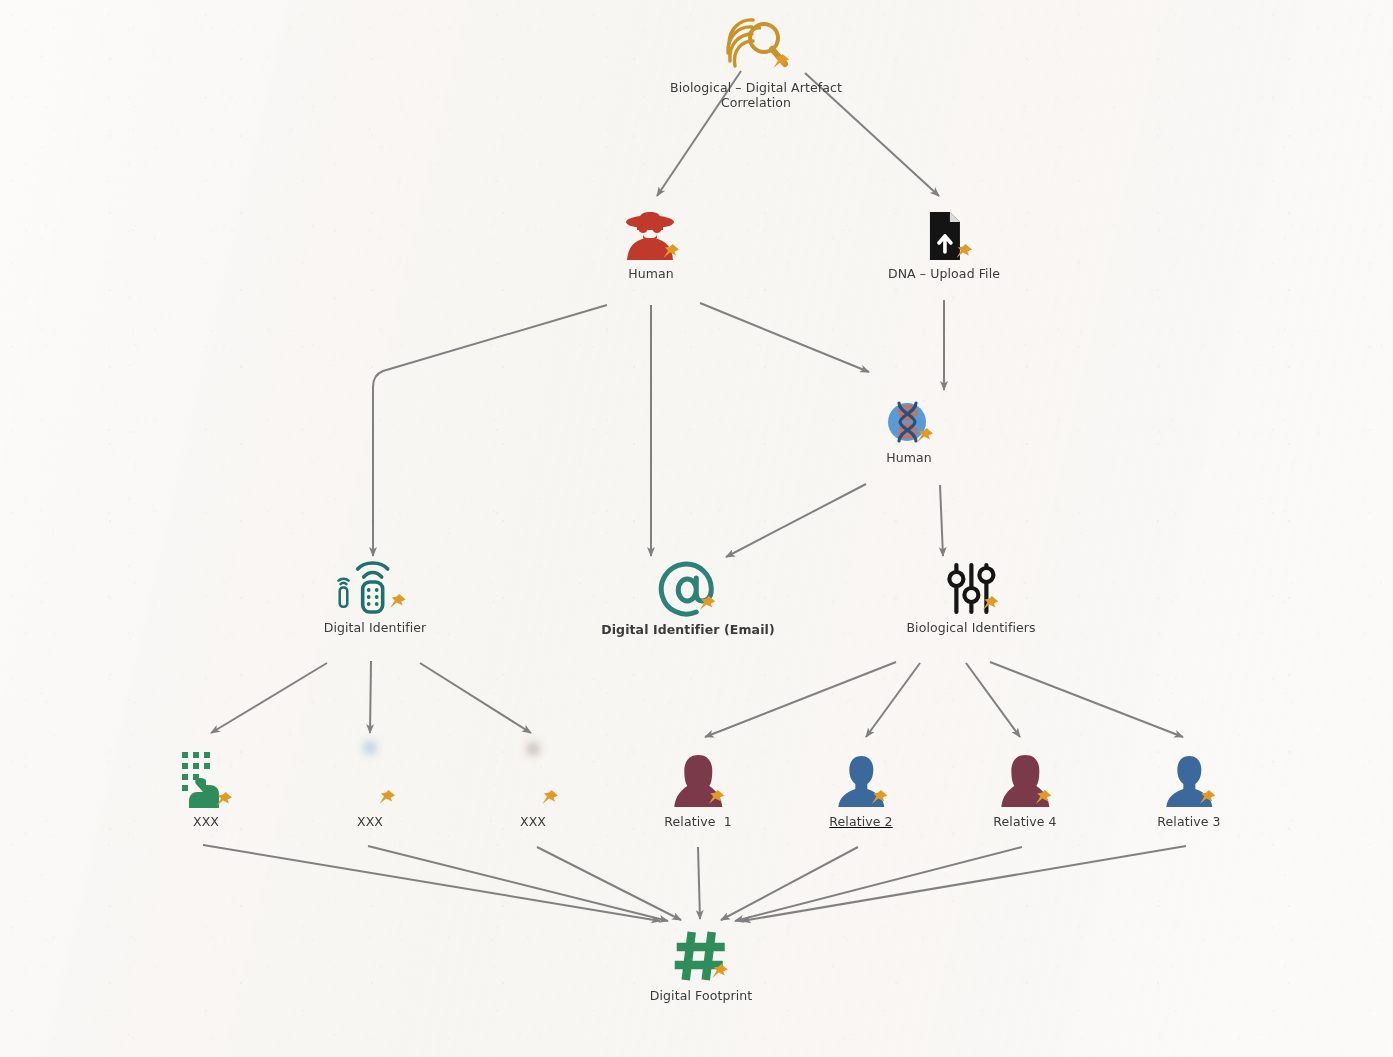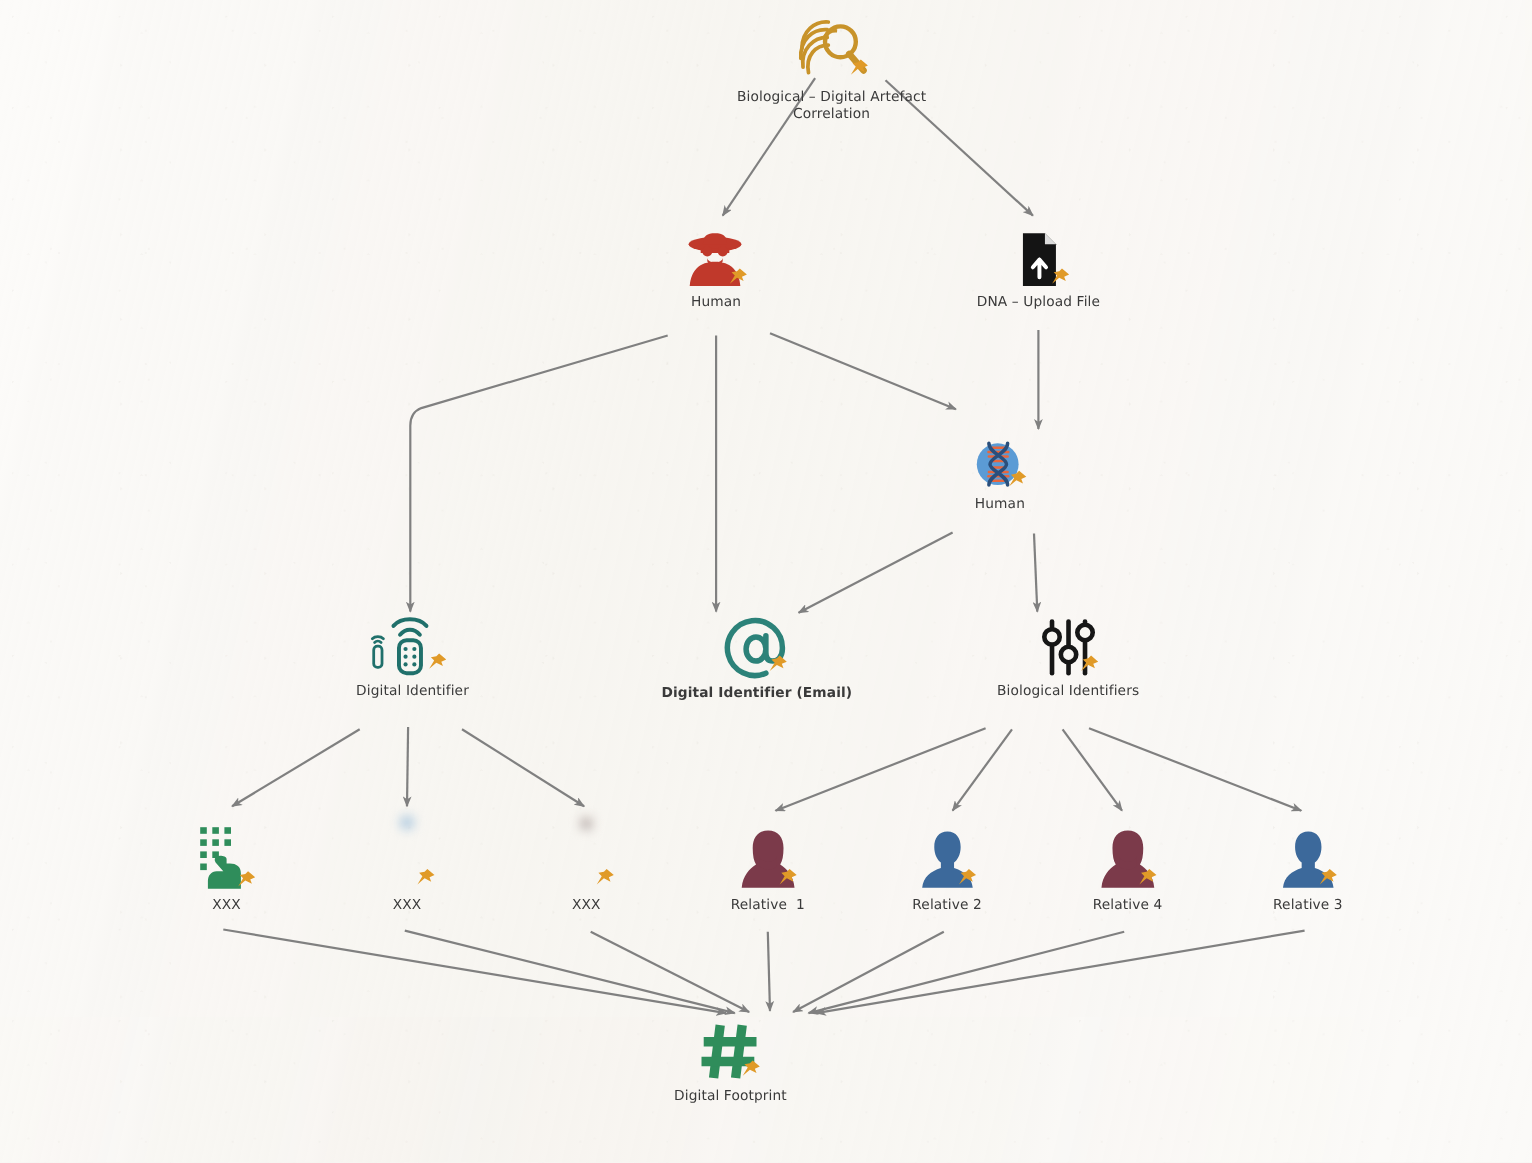--- a/index.html
+++ b/index.html
@@ -307,21 +307,21 @@
     </svg>
     <span class="pin" style="left:33px;top:34px;">
       <svg width="26" height="26" viewBox="0 0 26 26">
           <path d="M15.5,4 L22,9.5 L17.5,11.5 L19,15.5 L13,12.5 L6.5,18 L11,10.5 L8,7.5 L13,6.5 Z" fill="#e09a28"></path>
         </svg>
     </span>
   </span>
   <span class="node-label">Relative  1</span>
 </div>
 
-<div class="node" style="left:861px;top:752px;">
+<div class="node" style="left:861px;top:752px;text-decoration:underline;">
   <span class="node-icon" style="width:58px;height:58px;">
     <svg width="58" height="58" viewBox="0 0 58 58" xmlns="http://www.w3.org/2000/svg">
       <path d="M29,4 C21,4 17,10 17,18 C17,25 20,30 23,32 L23,37 C14,40 7,45 6,55 L52,55 C51,45 44,40 35,37 L35,32 C38,30 41,25 41,18 C41,10 37,4 29,4 Z" fill="#3c699b"></path>
     </svg>
     <span class="pin" style="left:33px;top:34px;">
       <svg width="26" height="26" viewBox="0 0 26 26">
           <path d="M15.5,4 L22,9.5 L17.5,11.5 L19,15.5 L13,12.5 L6.5,18 L11,10.5 L8,7.5 L13,6.5 Z" fill="#e09a28"></path>
         </svg>
     </span>
   </span>
@@ -350,21 +350,21 @@
     </svg>
     <span class="pin" style="left:33px;top:34px;">
       <svg width="26" height="26" viewBox="0 0 26 26">
           <path d="M15.5,4 L22,9.5 L17.5,11.5 L19,15.5 L13,12.5 L6.5,18 L11,10.5 L8,7.5 L13,6.5 Z" fill="#e09a28"></path>
         </svg>
     </span>
   </span>
   <span class="node-label">Relative 3</span>
 </div>
 
-<div class="node" style="left:664px;top:928px;text-align:center;">
+<div class="node" style="left:701px;top:928px;text-align:center;">
   <span class="node-icon" style="width:62px;height:56px;">
     <svg width="62" height="56" viewBox="0 0 62 56" xmlns="http://www.w3.org/2000/svg">
       <g stroke="#2f8d5b" stroke-width="8.5" stroke-linecap="butt">
         <path d="M22,4 L16,52"></path>
         <path d="M42,4 L36,52"></path>
         <path d="M7,19 L55,19"></path>
         <path d="M5,37 L53,37"></path>
       </g>
     </svg>
     <span class="pin" style="left:36px;top:32px;">

